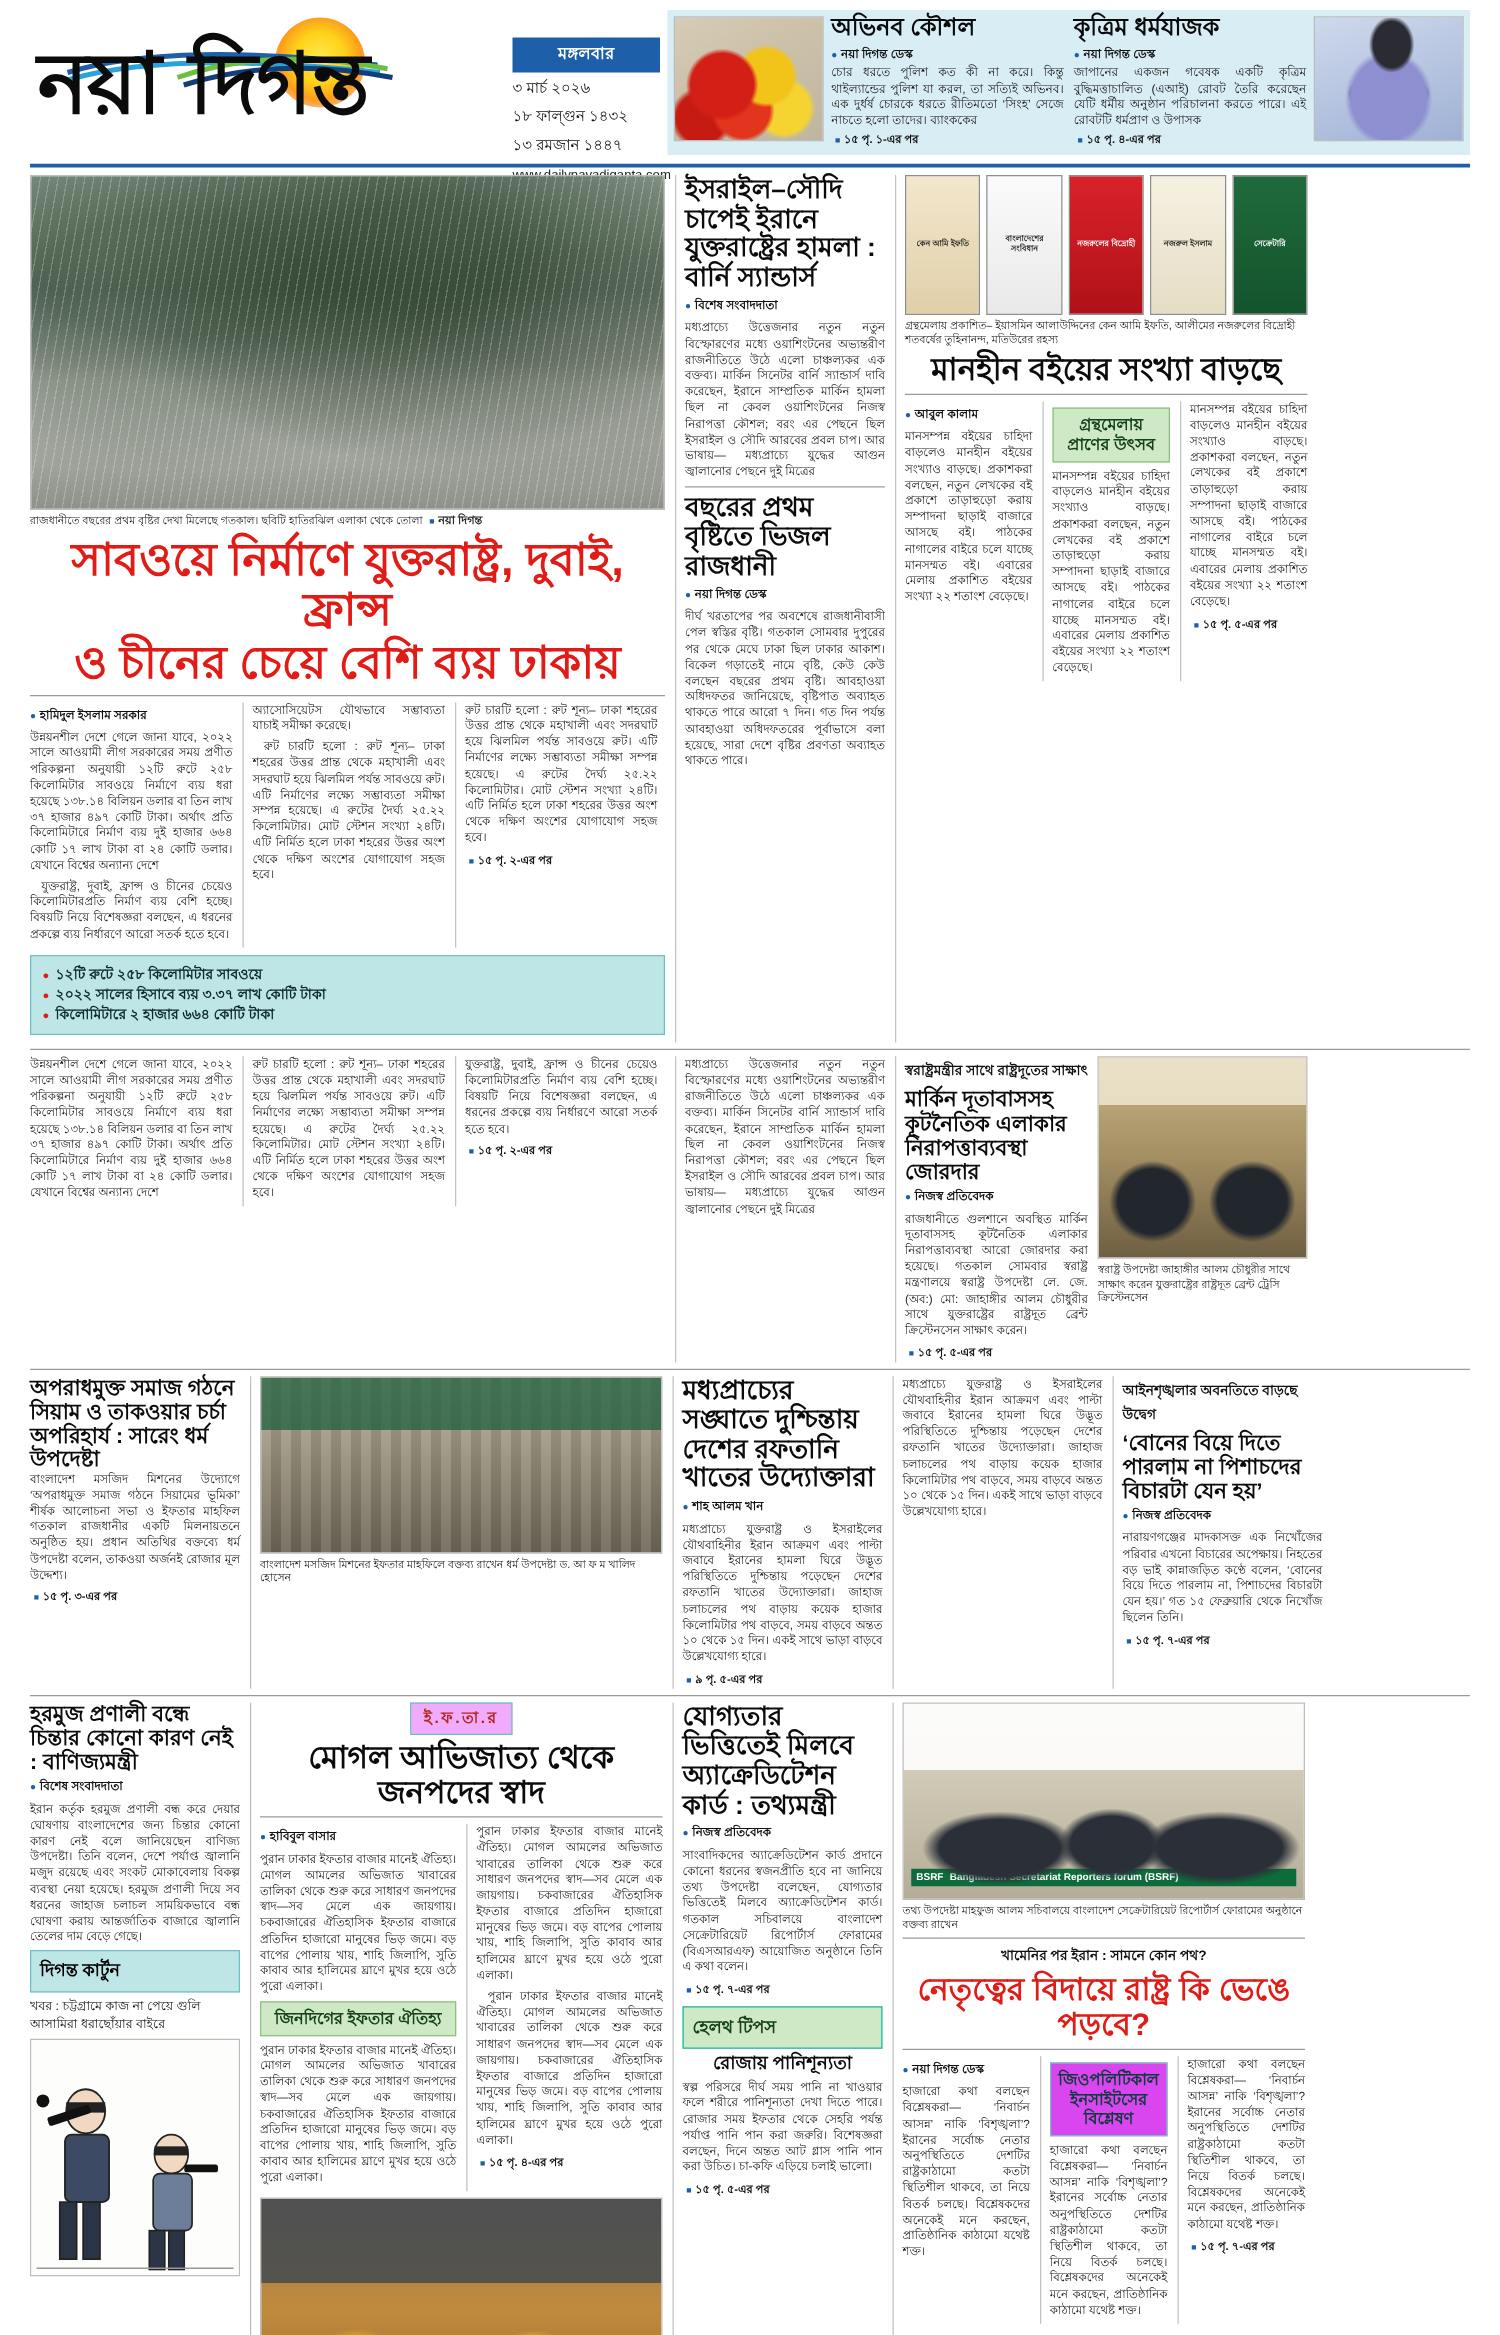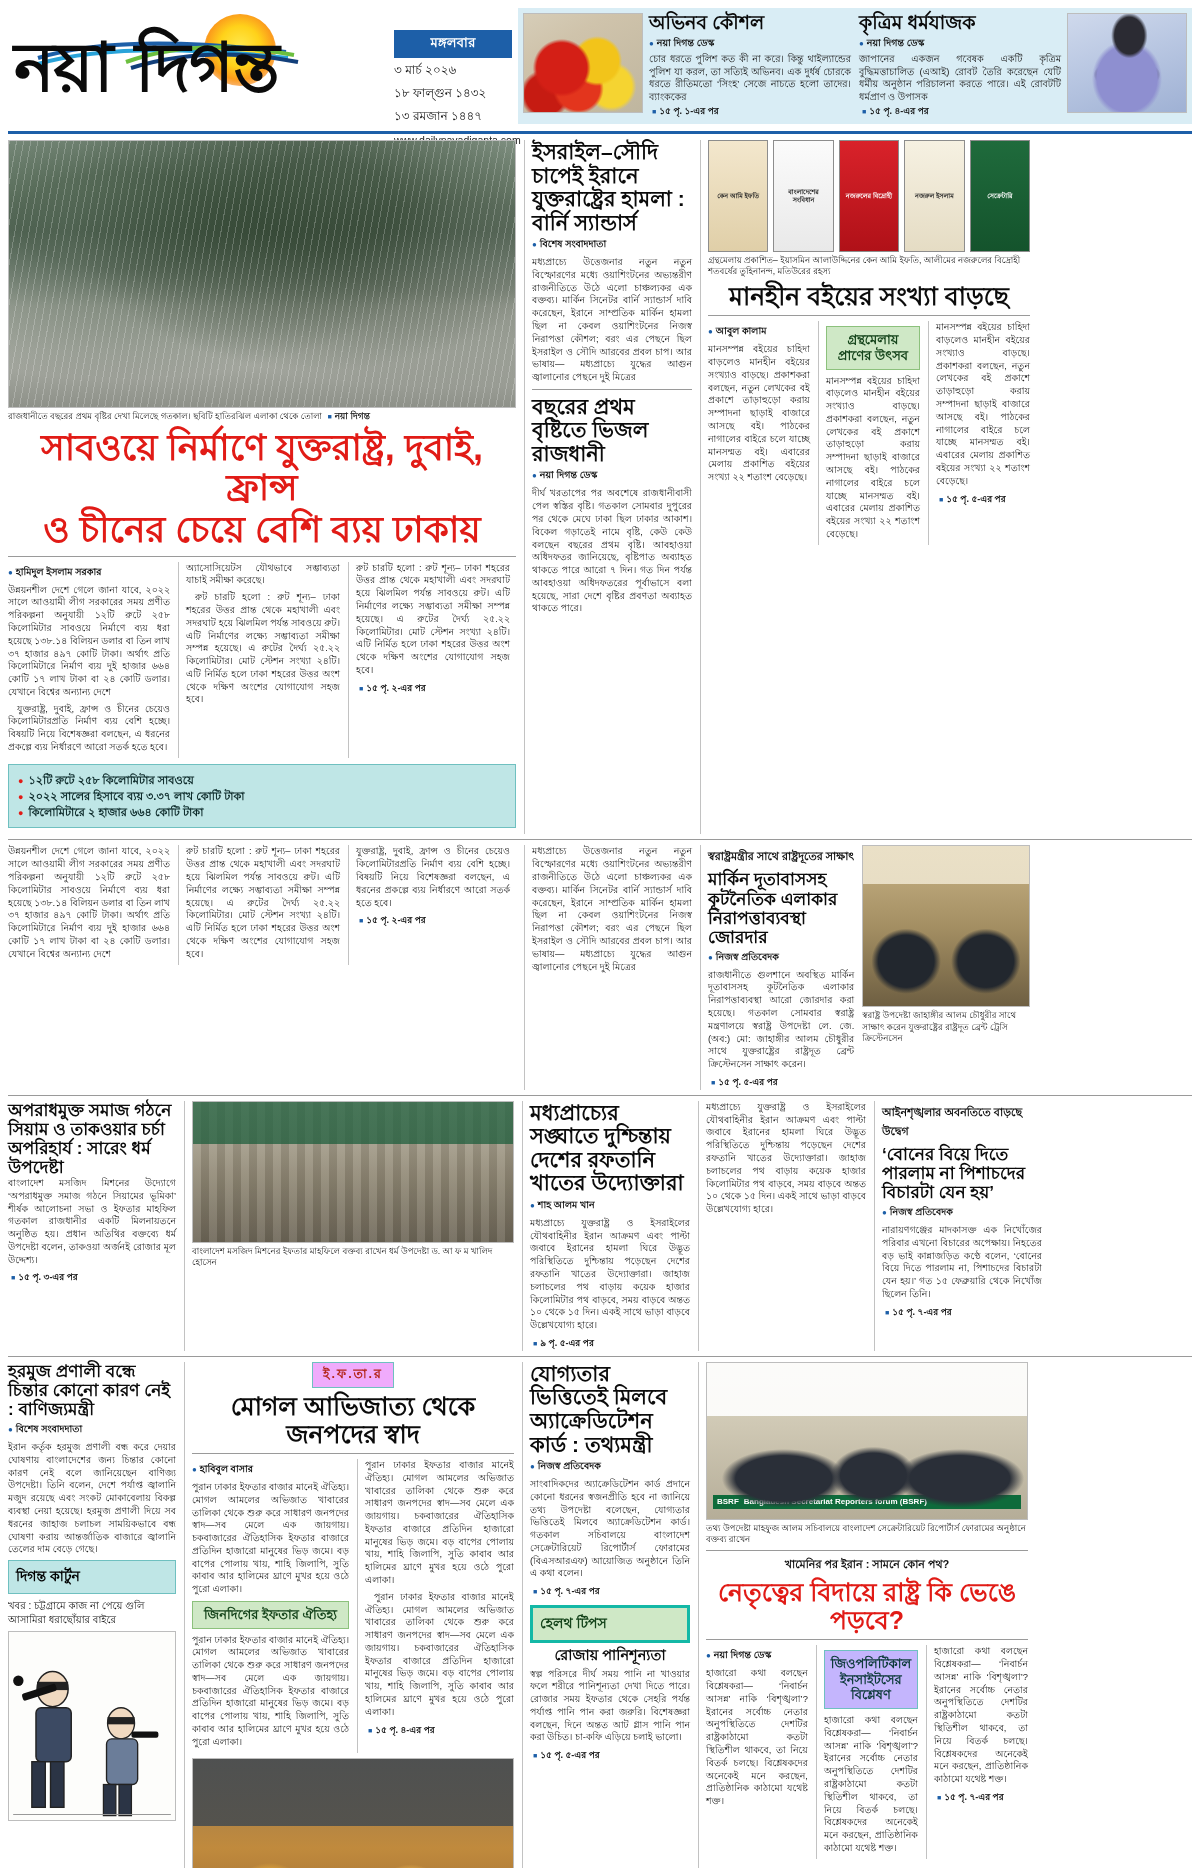--- a/index.html
+++ b/index.html
@@ -5,21 +5,21 @@
 <style>
   * { box-sizing: border-box; }
   html, body { margin:0; padding:0; }
   body {
     width:1200px; height:1868px;
     background:#fff;
     font-family:"Liberation Sans","DejaVu Sans",sans-serif;
     color:#111;
     overflow:hidden;
   }
-  .page { width:1200px; height:1868px; position:relative; padding:8px 8px; }
+  .page { width:1200px; height:1868px; position:relative; padding:8px 24px; }
 
   
   .masthead { display:flex; align-items:flex-start; height:118px; gap:6px; }
   .logo-wrap { position:relative; width:380px; height:110px; }
   .sun {
     position:absolute; left:196px; top:6px; width:72px; height:72px;
     border-radius:50%;
     background:radial-gradient(circle at 50% 45%, #ffe94d 0%, #ffd21a 38%, #fb9c1c 62%, rgba(244,128,26,0.55) 78%, rgba(244,128,26,0.08) 100%);
   }
   .swoosh { position:absolute; left:28px; top:30px; width:300px; height:34px; }
@@ -150,38 +150,38 @@
   .ph-cartoon { background:#fdfdfb; }
 
   
   .teal-box {
     background:#bfe6e6; border:1px solid #6fc0c0; padding:7px 9px; margin:6px 0;
   }
   .teal-box .bi { font-size:11.2px; font-weight:bold; line-height:1.45; color:#0d2b2b; }
   .teal-box .bi:before { content:"\25CF"; color:#e11b16; margin-right:5px; font-size:9px; }
 
   .tag-box {
-    background:#c4b5fd; border:1px solid #6fc0c0; text-align:center;
+    background:#d946ef; border:1px solid #6fc0c0; text-align:center;
     font-size:13px; font-weight:bold; color:#0d3a3a; padding:5px 4px; margin:5px 0;
     line-height:1.2;
   }
   .tag-green {
     background:#cfe8c6; border:1px solid #8cc17c; color:#14431a;
   }
   .section-tag {
     background:#f0abfc; border:1px solid #6fc0c0; display:inline-block;
     font-size:12.5px; font-weight:bold; color:#b3261a; padding:2px 10px; letter-spacing:2px;
   }
   .cartoon-head {
     background:#bfe6e6; border:1px solid #6fc0c0; font-size:14px; font-weight:bold;
     color:#000000; padding:4px 7px; margin-bottom:5px;
   }
   .cartoon-cap { font-size:10px; line-height:1.35; margin:4px 0 5px; }
   .health-head {
-    background:#cfe8c6; border:3px solid #14b8a6; font-size:14px; font-weight:bold;
+    background:#cfe8c6; border:1px solid #14b8a6; font-size:14px; font-weight:bold;
     color:#14431a; padding:4px 7px; margin:6px 0 4px;
   }
 
   .center-head { text-align:center; }
 
   
   .books { display:flex; gap:5px; }
   .book {
     flex:1; height:112px; border:1px solid #8d8d8d; position:relative; overflow:hidden;
     display:flex; align-items:center; justify-content:center; text-align:center;

